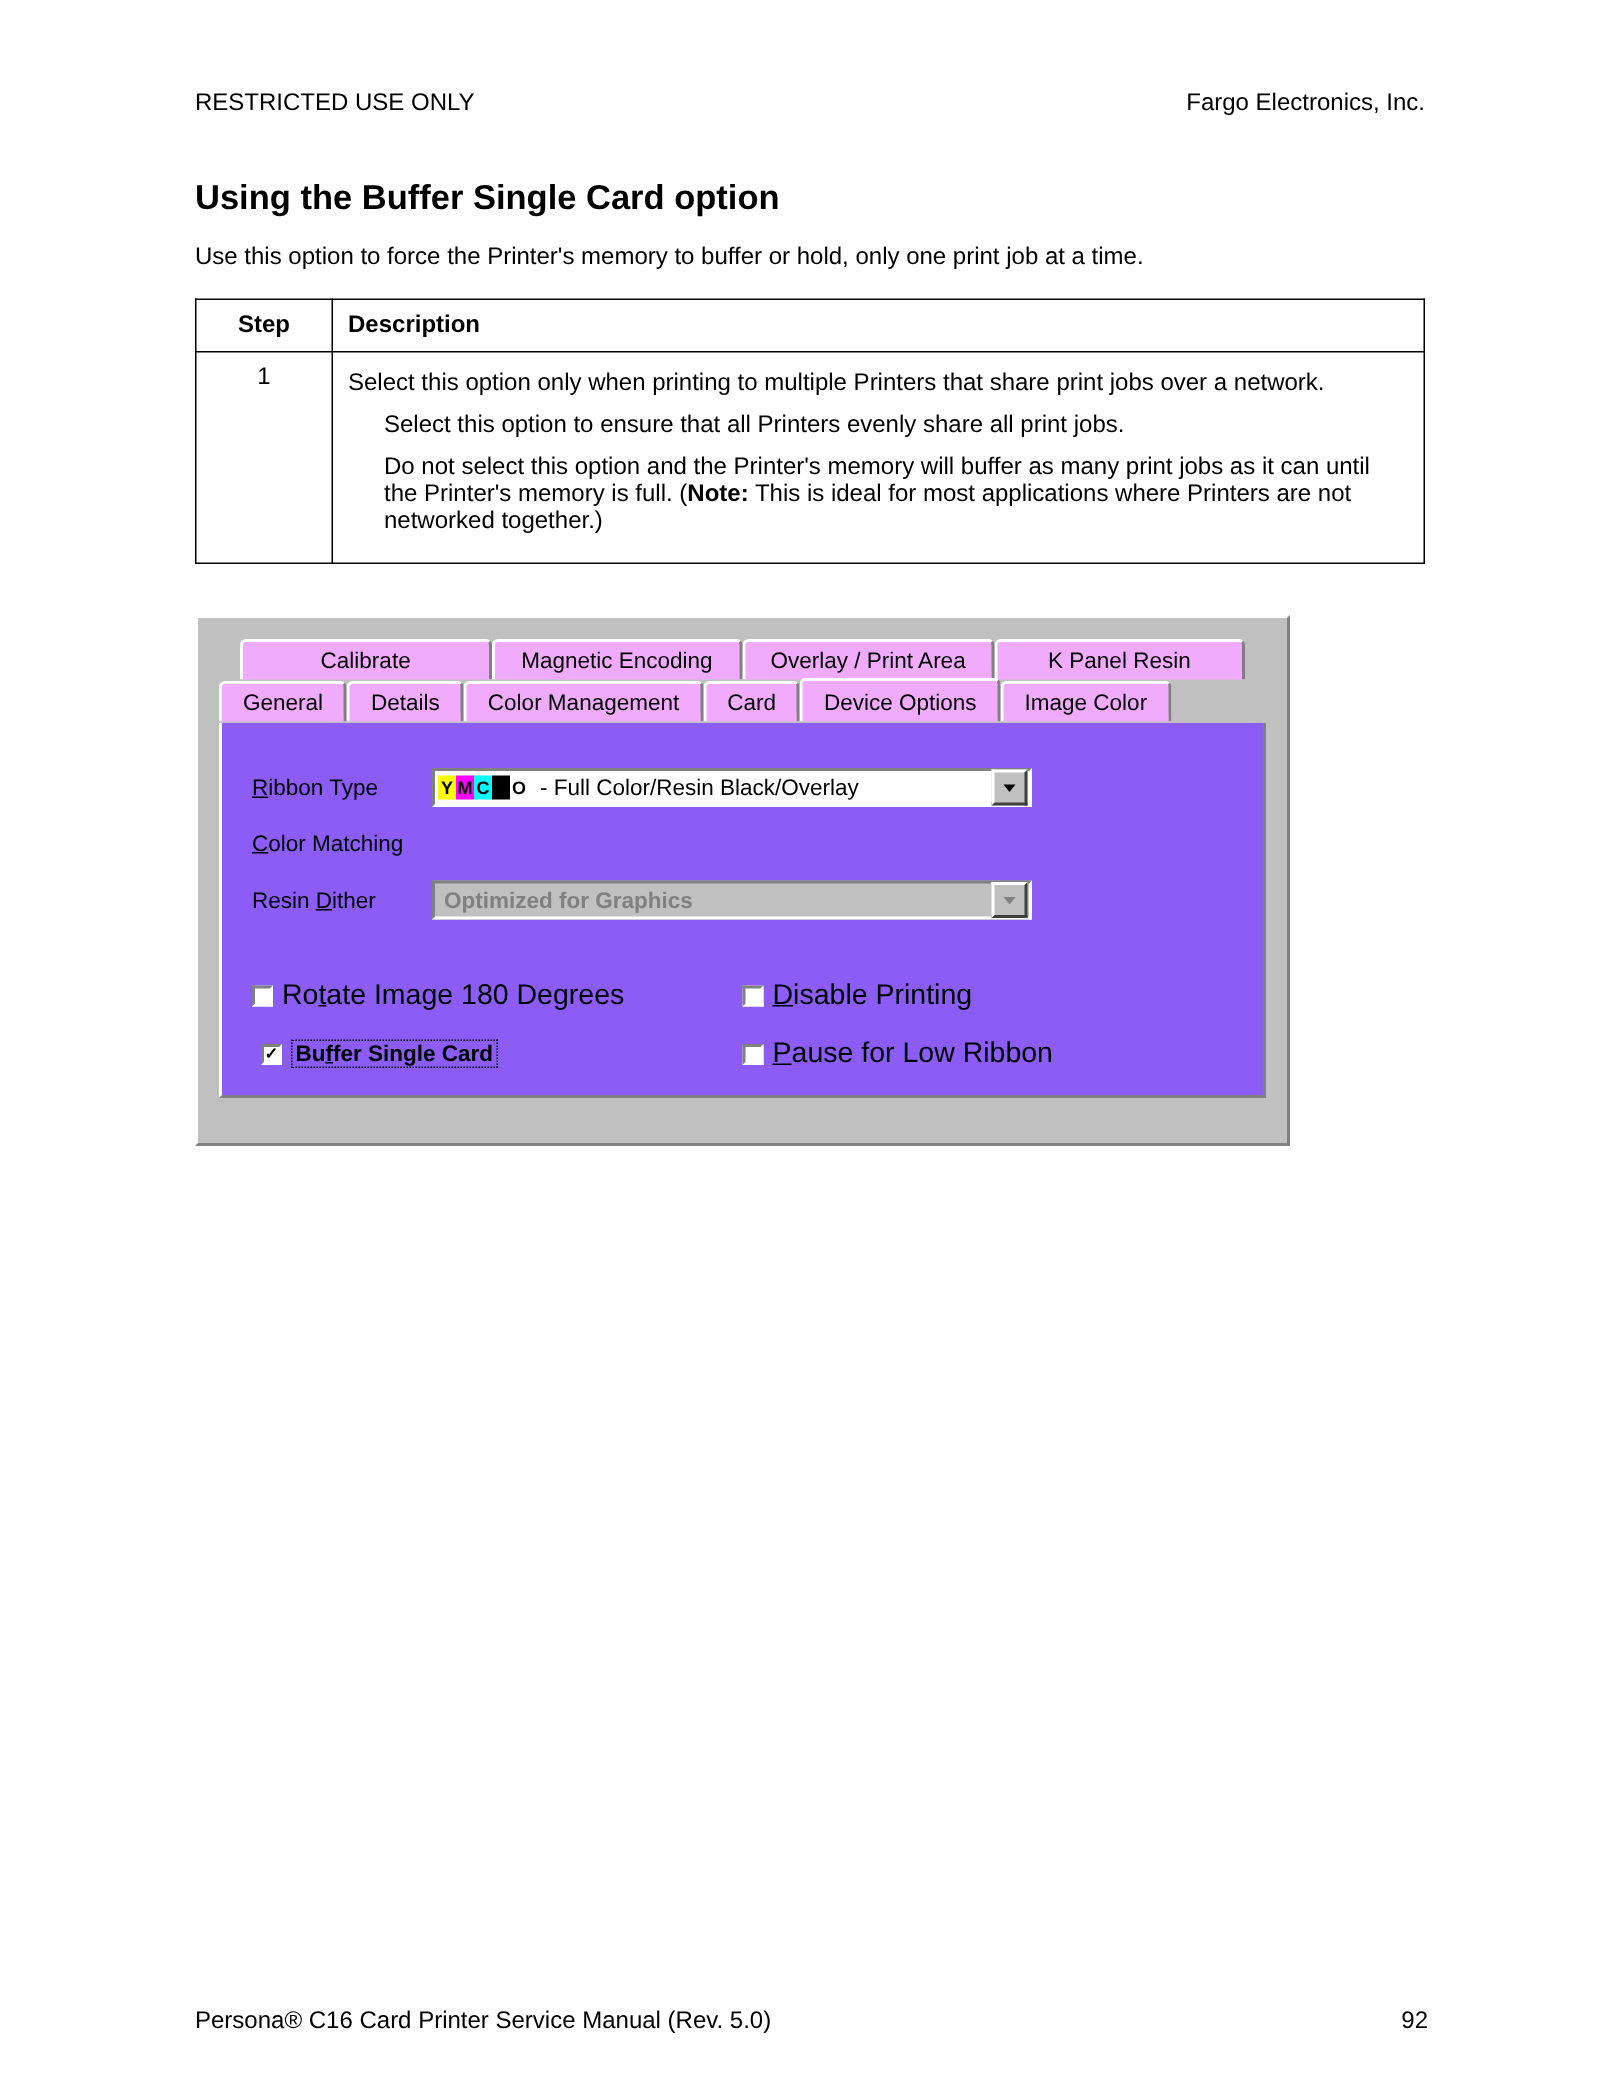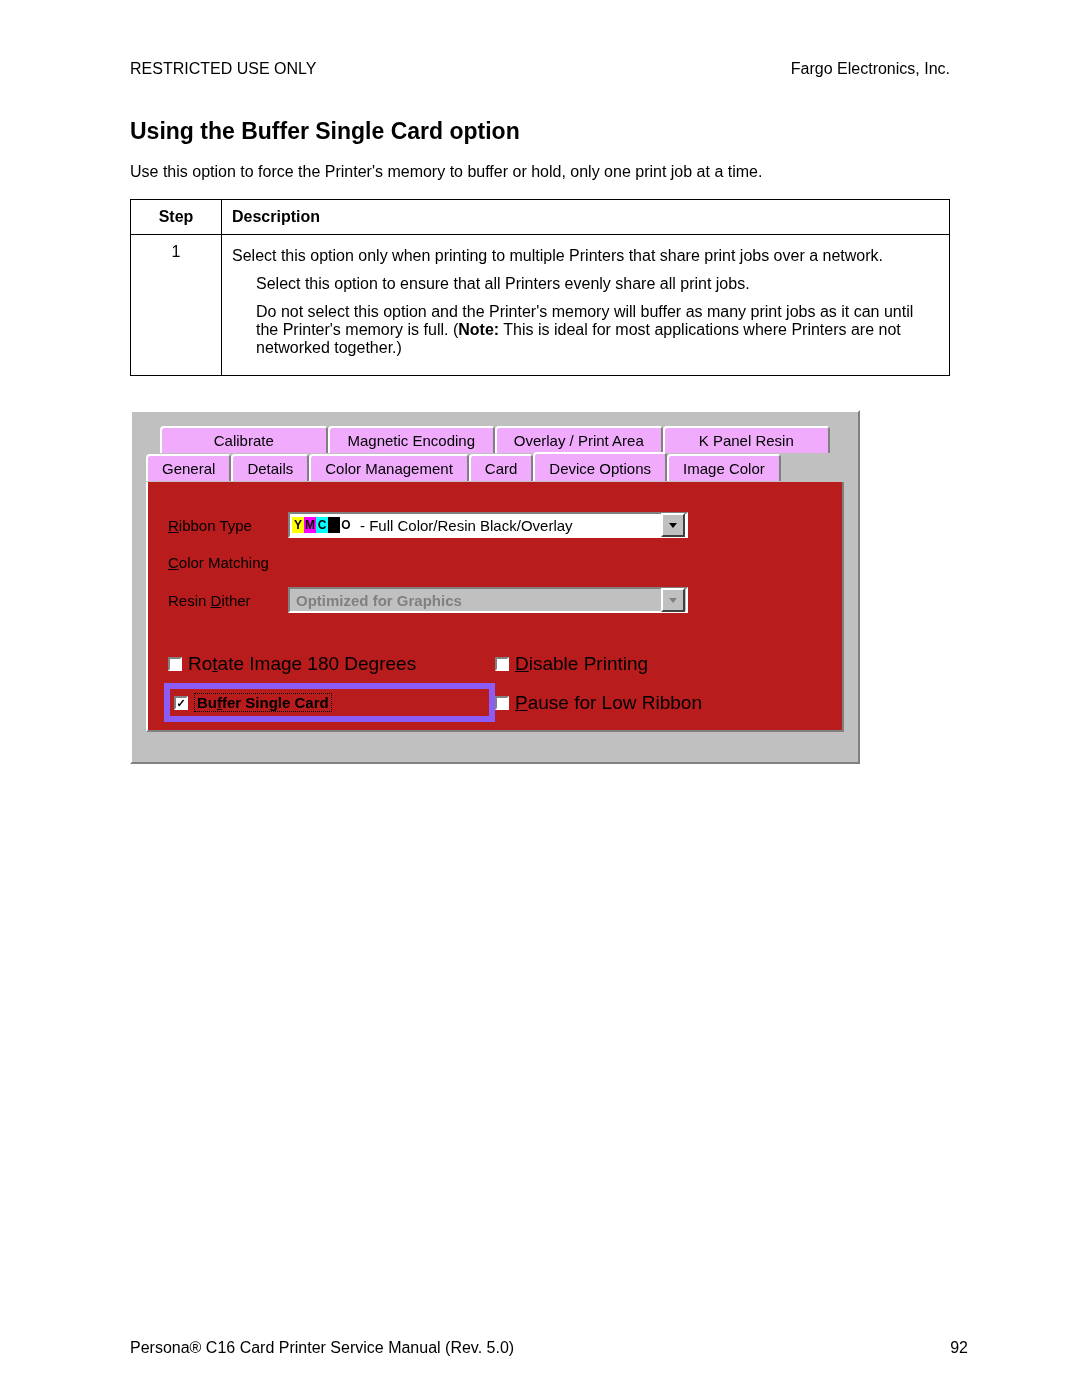--- a/index.html
+++ b/index.html
@@ -112,21 +112,21 @@
   .tab.flex { flex: 1; text-align: center; }
   .tab.active {
     padding-top: 6px;
     position: relative;
     z-index: 3;
   }
   .panel {
     border-left: 2px solid #fff;
     border-bottom: 2px solid #808080;
     border-right: 2px solid #808080;
-    background: #b91c1c;
+    background: #8b5cf6;
     padding: 30px 20px 4px 20px;
     min-height: 250px;
     box-sizing: border-box;
   }
   .row {
     display: flex;
     align-items: center;
     margin-bottom: 16px;
     gap: 10px;
   }
@@ -251,21 +251,21 @@
 
   .footer-left {
     position: absolute;
     bottom: 40px;
     left: 130px;
     font-size: 16px;
   }
   .footer-right {
     position: absolute;
     bottom: 40px;
-    right: 112px;
+    right: 128px;
     font-size: 16px;
   }
 </style>
 </head>
 <body>
 
 <div class="page">
   <div class="hdr-left">RESTRICTED USE ONLY</div>
   <div class="hdr-right">Fargo Electronics, Inc.</div>
 

